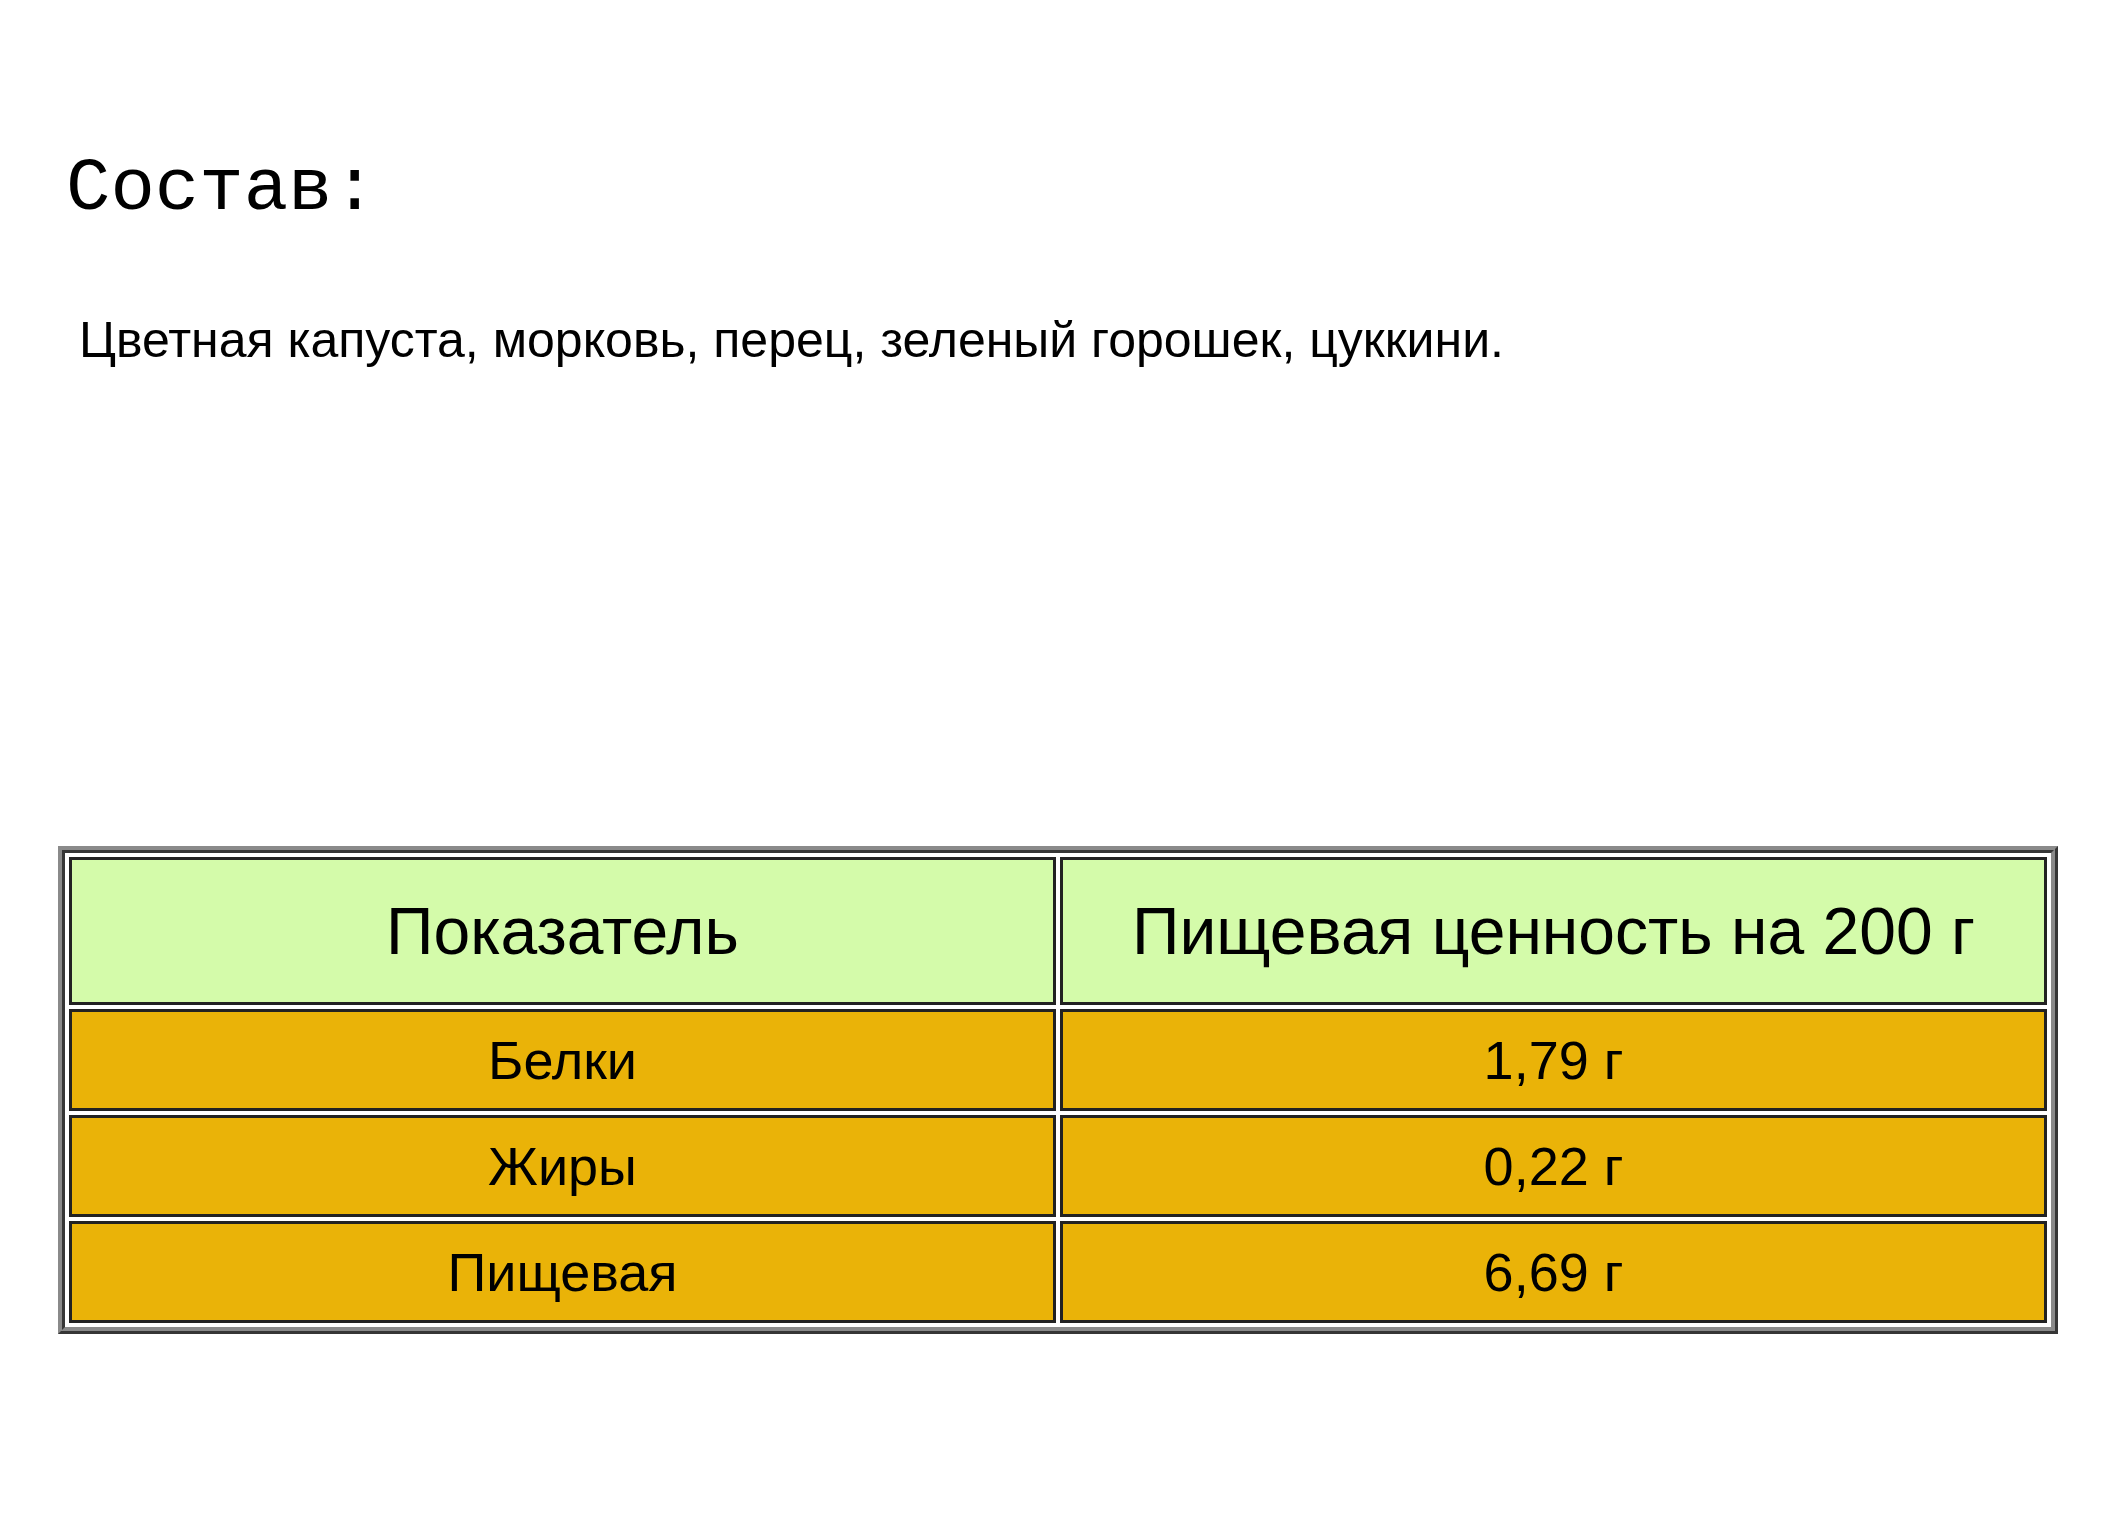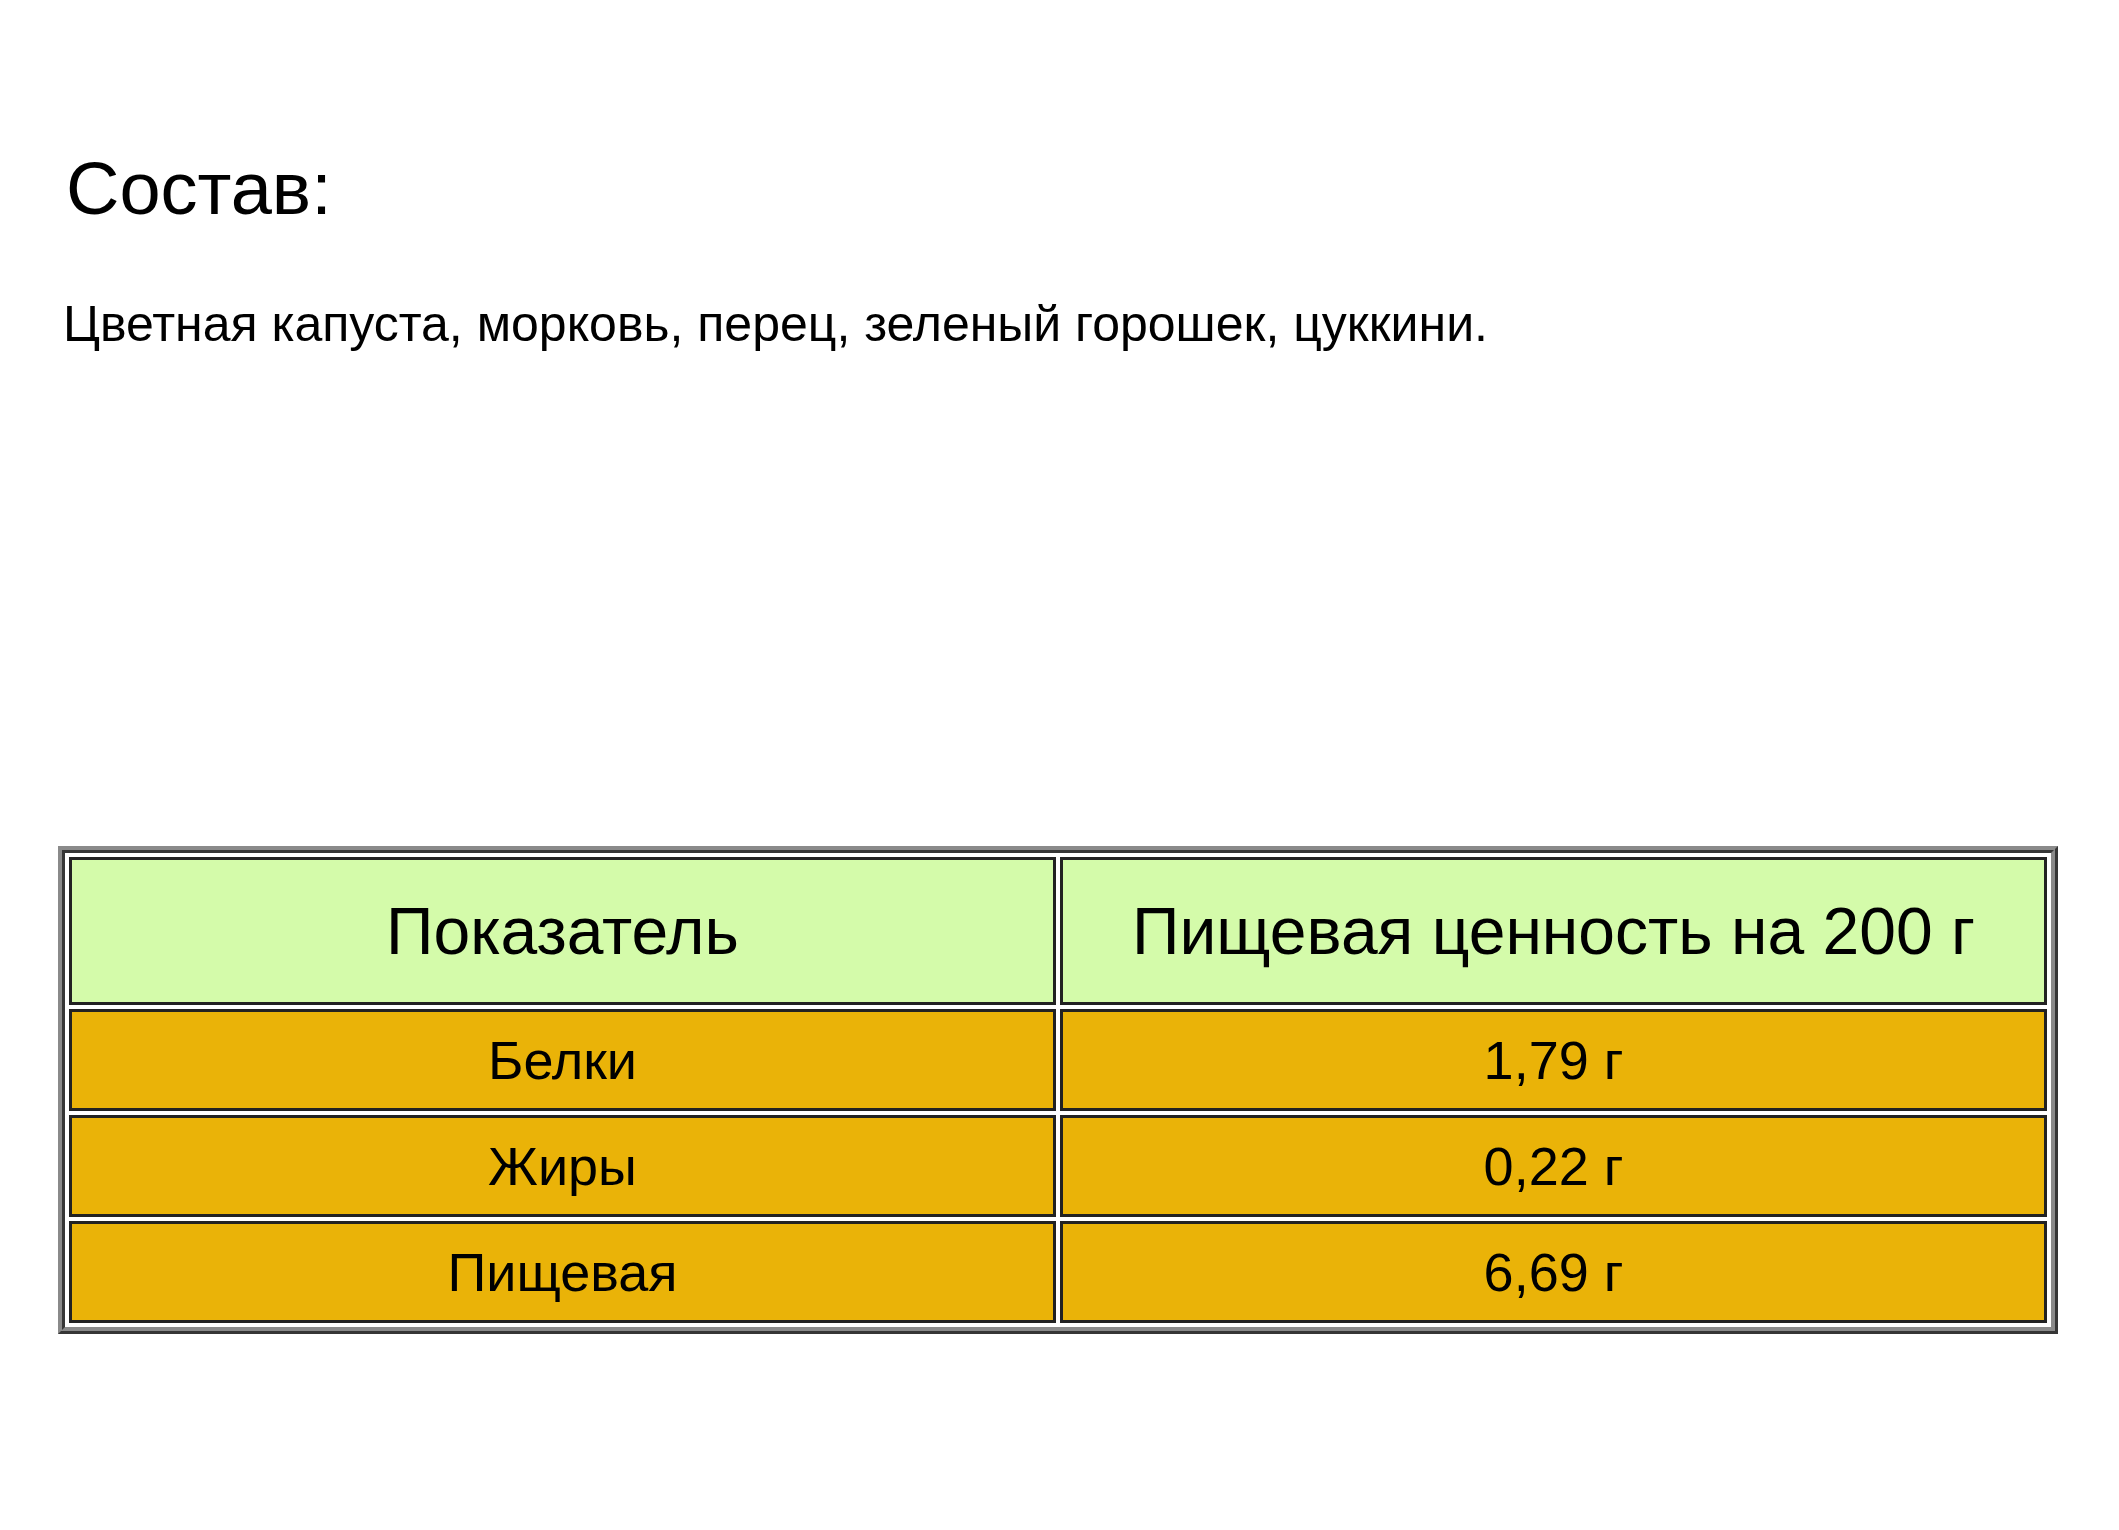--- a/index.html
+++ b/index.html
@@ -21,26 +21,27 @@
   }
   .heading {
     position: absolute;
     left: 66px;
     top: 152px;
     margin: 0;
     font-size: 74px;
     font-weight: 400;
     line-height: 1.0;
     white-space: nowrap;
+    font-family: Liberation Mono, monospace;
   }
   .ingredients {
     position: absolute;
     left: 63px;
     top: 296px;
-    margin: 0;
+    margin: 16px;
     font-size: 50px;
     font-weight: 400;
     line-height: 1.15;
     white-space: nowrap;
   }
   table.nutrition {
     position: absolute;
     left: 58px;
     top: 846px;
     width: 2000px;

